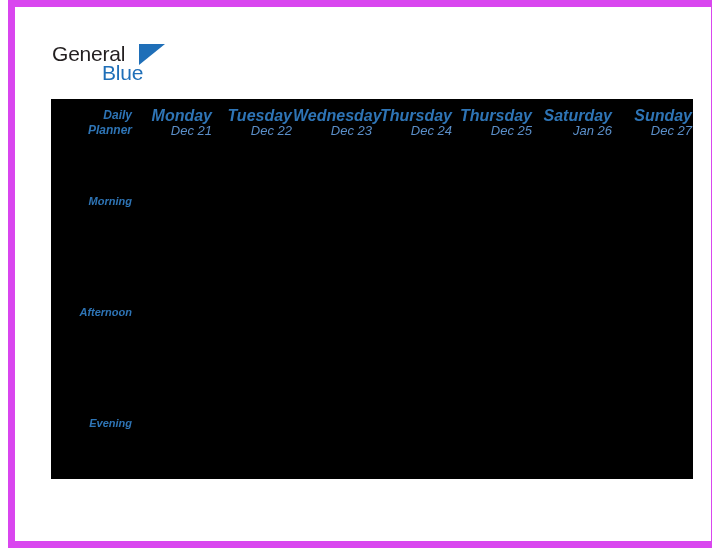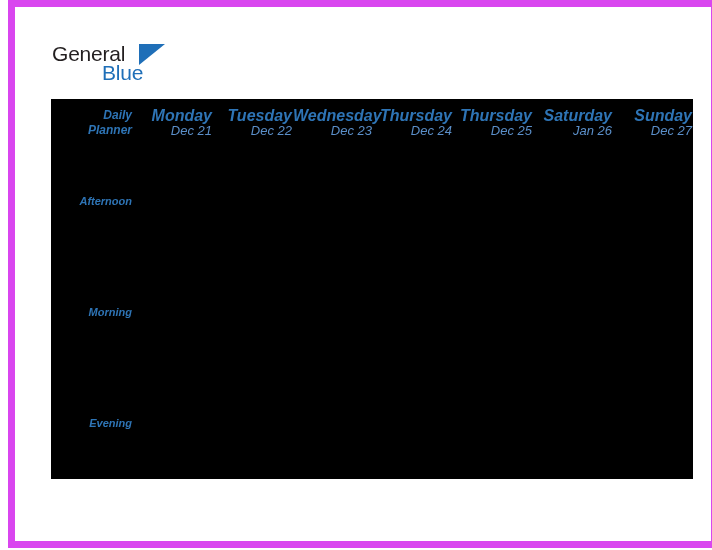--- a/index.html
+++ b/index.html
@@ -235,34 +235,34 @@
           <th class="day-cell">
             <span class="day-name">Sunday</span>
             <span class="day-date">Dec 27</span>
           </th>
         </tr>
       </thead>
       <tbody>
 
         <tr>
           <td class="slot-label">
+            <span class="slot-label-text">Morning</span>
+          </td>
+          <td class="slot-cell"></td>
+          <td class="slot-cell"></td>
+          <td class="slot-cell"></td>
+          <td class="slot-cell"></td>
+          <td class="slot-cell"></td>
+          <td class="slot-cell"></td>
+          <td class="slot-cell"></td>
+        </tr>
+
+        <tr>
+          <td class="slot-label">
             <span class="slot-label-text">Afternoon</span>
-          </td>
-          <td class="slot-cell"></td>
-          <td class="slot-cell"></td>
-          <td class="slot-cell"></td>
-          <td class="slot-cell"></td>
-          <td class="slot-cell"></td>
-          <td class="slot-cell"></td>
-          <td class="slot-cell"></td>
-        </tr>
-
-        <tr>
-          <td class="slot-label">
-            <span class="slot-label-text">Morning</span>
           </td>
           <td class="slot-cell"></td>
           <td class="slot-cell"></td>
           <td class="slot-cell"></td>
           <td class="slot-cell"></td>
           <td class="slot-cell"></td>
           <td class="slot-cell"></td>
           <td class="slot-cell"></td>
         </tr>
 

